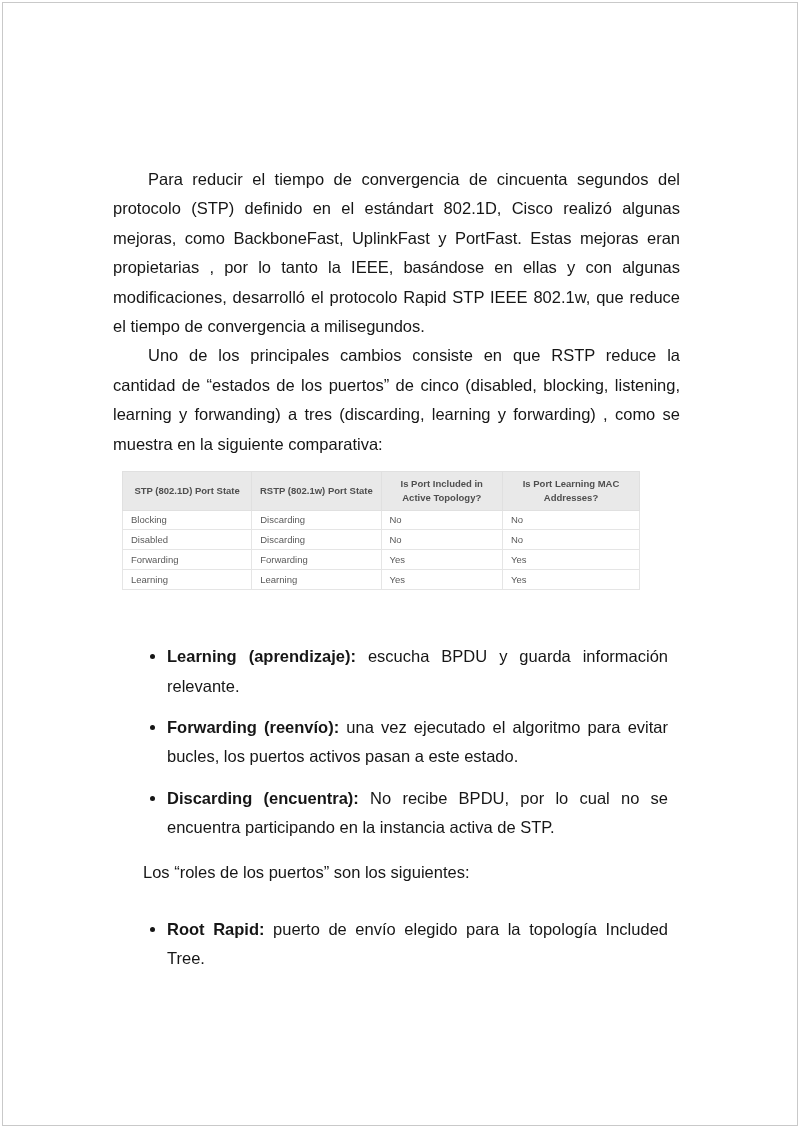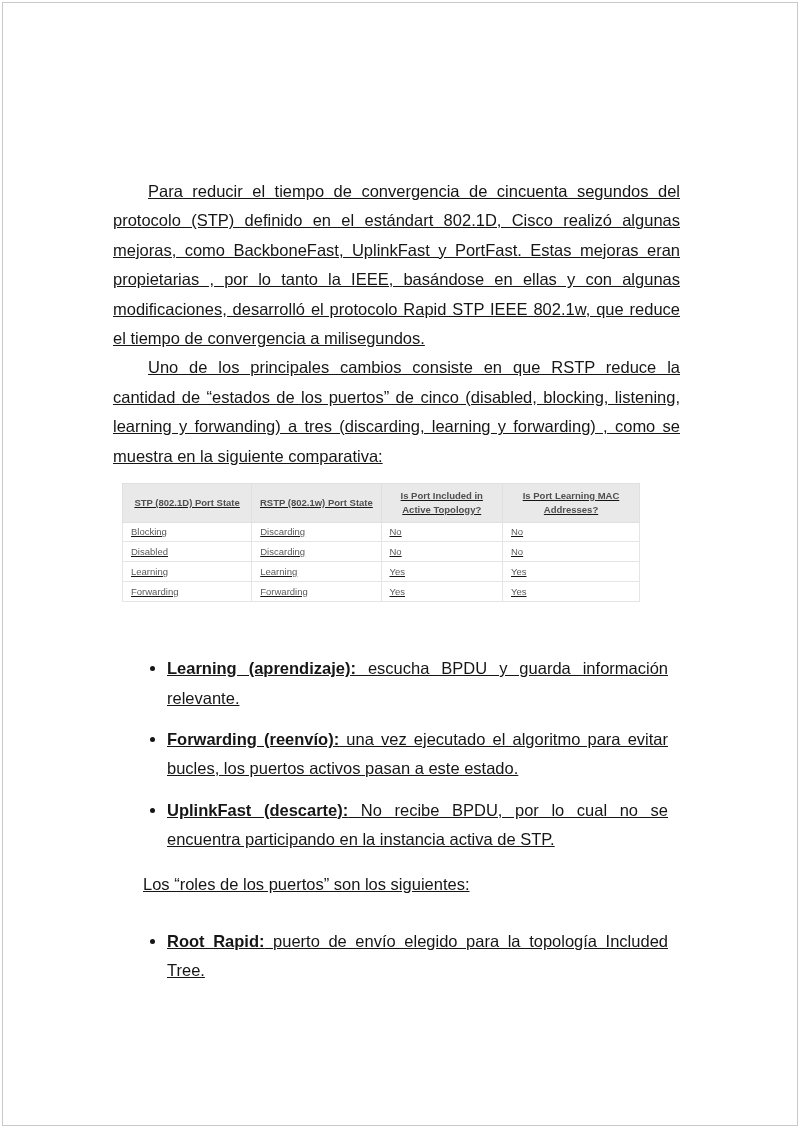--- a/index.html
+++ b/index.html
@@ -18,26 +18,25 @@
   }
   .page-frame {
     position: absolute;
     inset: 2px;
     border: 1px solid #c9c9c9;
     pointer-events: none;
   }
   .content {
     position: absolute;
     left: 113px;
-    top: 177px;
+    top: 165px;
     width: 567px;
     color: #161616;
     font-size: 16.5px;
     line-height: 29.4px;
-    text-decoration: underline;
   }
   p.body-par {
     margin: 0;
     text-align: justify;
   }
   p.first-indent {
     text-indent: 35px;
   }
   .table-wrap {
     margin: 12px 0 0 9px;
@@ -123,44 +122,44 @@
             <td>No</td>
             <td>No</td>
           </tr>
           <tr>
             <td>Disabled</td>
             <td>Discarding</td>
             <td>No</td>
             <td>No</td>
           </tr>
           <tr>
-            <td>Learning</td>
-            <td>Learning</td>
+            <td>Forwarding</td>
+            <td>Forwarding</td>
             <td>Yes</td>
             <td>Yes</td>
           </tr>
           <tr>
-            <td>Forwarding</td>
-            <td>Forwarding</td>
+            <td>Learning</td>
+            <td>Learning</td>
             <td>Yes</td>
             <td>Yes</td>
           </tr>
         </tbody>
       </table>
     </div>
 
     <ul class="bullet-list">
       <li>
         <span class="lead-bold">Learning (aprendizaje):</span><span> escucha BPDU y guarda información relevante.</span>
       </li>
       <li>
         <span class="lead-bold">Forwarding (reenvío):</span><span> una vez ejecutado el algoritmo para evitar bucles, los puertos activos pasan a este estado.</span>
       </li>
       <li>
-        <span class="lead-bold">UplinkFast (descarte):</span><span> No recibe BPDU, por lo cual no se encuentra participando en la instancia activa de STP.</span>
+        <span class="lead-bold">Discarding (encuentra):</span><span> No recibe BPDU, por lo cual no se encuentra participando en la instancia activa de STP.</span>
       </li>
     </ul>
 
     <p class="body-par roles-par">Los “roles de los puertos” son los siguientes:</p>
 
     <ul class="bullet-list roles-list">
       <li>
         <span class="lead-bold">Root Rapid:</span><span> puerto de envío elegido para la topología Included Tree.</span>
       </li>
     </ul>

